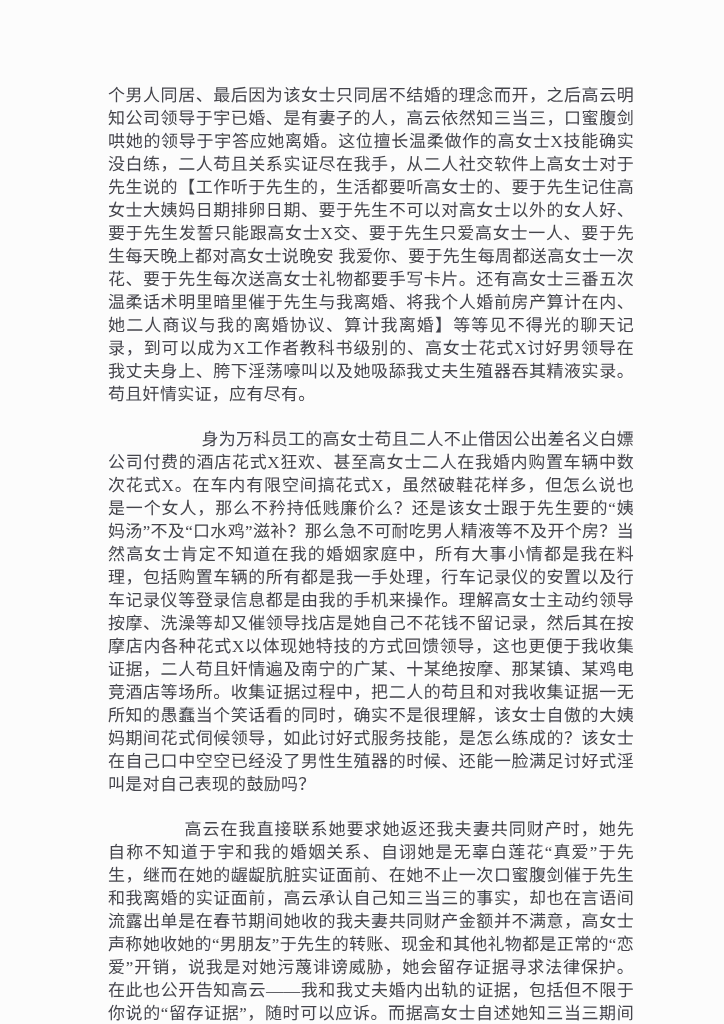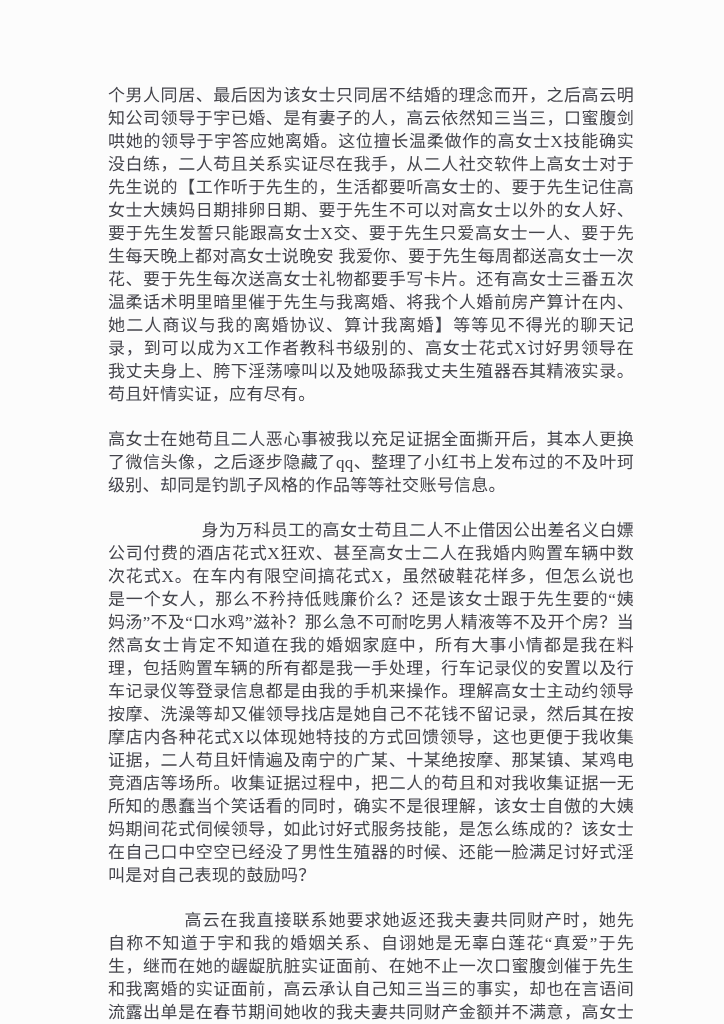--- a/index.html
+++ b/index.html
@@ -34,17 +34,16 @@
     .indent-none { text-indent: 0; }
     .indent-deep { text-indent: 5.5em; }
     .indent-mid  { text-indent: 4.5em; }
   </style>
 </head>
 <body>
 
 <div class="page">
   <div class="text-column">
     <p class="indent-none">个男人同居、最后因为该女士只同居不结婚的理念而开，之后高云明知公司领导于宇已婚、是有妻子的人，高云依然知三当三，口蜜腹剑哄她的领导于宇答应她离婚。这位擅长温柔做作的高女士X技能确实没白练，二人苟且关系实证尽在我手，从二人社交软件上高女士对于先生说的【工作听于先生的，生活都要听高女士的、要于先生记住高女士大姨妈日期排卵日期、要于先生不可以对高女士以外的女人好、要于先生发誓只能跟高女士X交、要于先生只爱高女士一人、要于先生每天晚上都对高女士说晚安 我爱你、要于先生每周都送高女士一次花、要于先生每次送高女士礼物都要手写卡片。还有高女士三番五次温柔话术明里暗里催于先生与我离婚、将我个人婚前房产算计在内、她二人商议与我的离婚协议、算计我离婚】等等见不得光的聊天记录，到可以成为X工作者教科书级别的、高女士花式X讨好男领导在我丈夫身上、胯下淫荡嚎叫以及她吸舔我丈夫生殖器吞其精液实录。苟且奸情实证，应有尽有。</p>
-    <p class="indent-none">高女士在她苟且二人恶心事被我以充足证据全面撕开后，其本人更换了微信头像，之后逐步隐藏了qq、整理了小红书上发布过的不及叶珂级别、却同是钓凯子风格的作品等等社交账号信息。</p>
     <p class="indent-deep">身为万科员工的高女士苟且二人不止借因公出差名义白嫖公司付费的酒店花式X狂欢、甚至高女士二人在我婚内购置车辆中数次花式X。在车内有限空间搞花式X，虽然破鞋花样多，但怎么说也是一个女人，那么不矜持低贱廉价么？还是该女士跟于先生要的“姨妈汤”不及“口水鸡”滋补？那么急不可耐吃男人精液等不及开个房？当然高女士肯定不知道在我的婚姻家庭中，所有大事小情都是我在料理，包括购置车辆的所有都是我一手处理，行车记录仪的安置以及行车记录仪等登录信息都是由我的手机来操作。理解高女士主动约领导按摩、洗澡等却又催领导找店是她自己不花钱不留记录，然后其在按摩店内各种花式X以体现她特技的方式回馈领导，这也更便于我收集证据，二人苟且奸情遍及南宁的广某、十某绝按摩、那某镇、某鸡电竞酒店等场所。收集证据过程中，把二人的苟且和对我收集证据一无所知的愚蠢当个笑话看的同时，确实不是很理解，该女士自傲的大姨妈期间花式伺候领导，如此讨好式服务技能，是怎么练成的？该女士在自己口中空空已经没了男性生殖器的时候、还能一脸满足讨好式淫叫是对自己表现的鼓励吗？</p>
     <p class="indent-mid">高云在我直接联系她要求她返还我夫妻共同财产时，她先自称不知道于宇和我的婚姻关系、自诩她是无辜白莲花“真爱”于先生，继而在她的龌龊肮脏实证面前、在她不止一次口蜜腹剑催于先生和我离婚的实证面前，高云承认自己知三当三的事实，却也在言语间流露出单是在春节期间她收的我夫妻共同财产金额并不满意，高女士声称她收她的“男朋友”于先生的转账、现金和其他礼物都是正常的“恋爱”开销，说我是对她污蔑诽谤威胁，她会留存证据寻求法律保护。在此也公开告知高云——我和我丈夫婚内出轨的证据，包括但不限于你说的“留存证据”，随时可以应诉。而据高女士自述她知三当三期间收的于先生礼物，在我联系她要求返回我夫妻共同财产以后、她将其中一部分与其同样低劣的某V 鞋、某奈儿腰带、某宝莉围巾和一个银色手镯、以及高女士手里有的于先生的某Veneta包和某口羽绒马甲等物品放在了公司仓库，不知道公司仓库愿不愿意为她收这恶心？不知道高女士准备何时将她自己知三当三舔走</p>
   </div>
 </div>
 
 </body></html>

